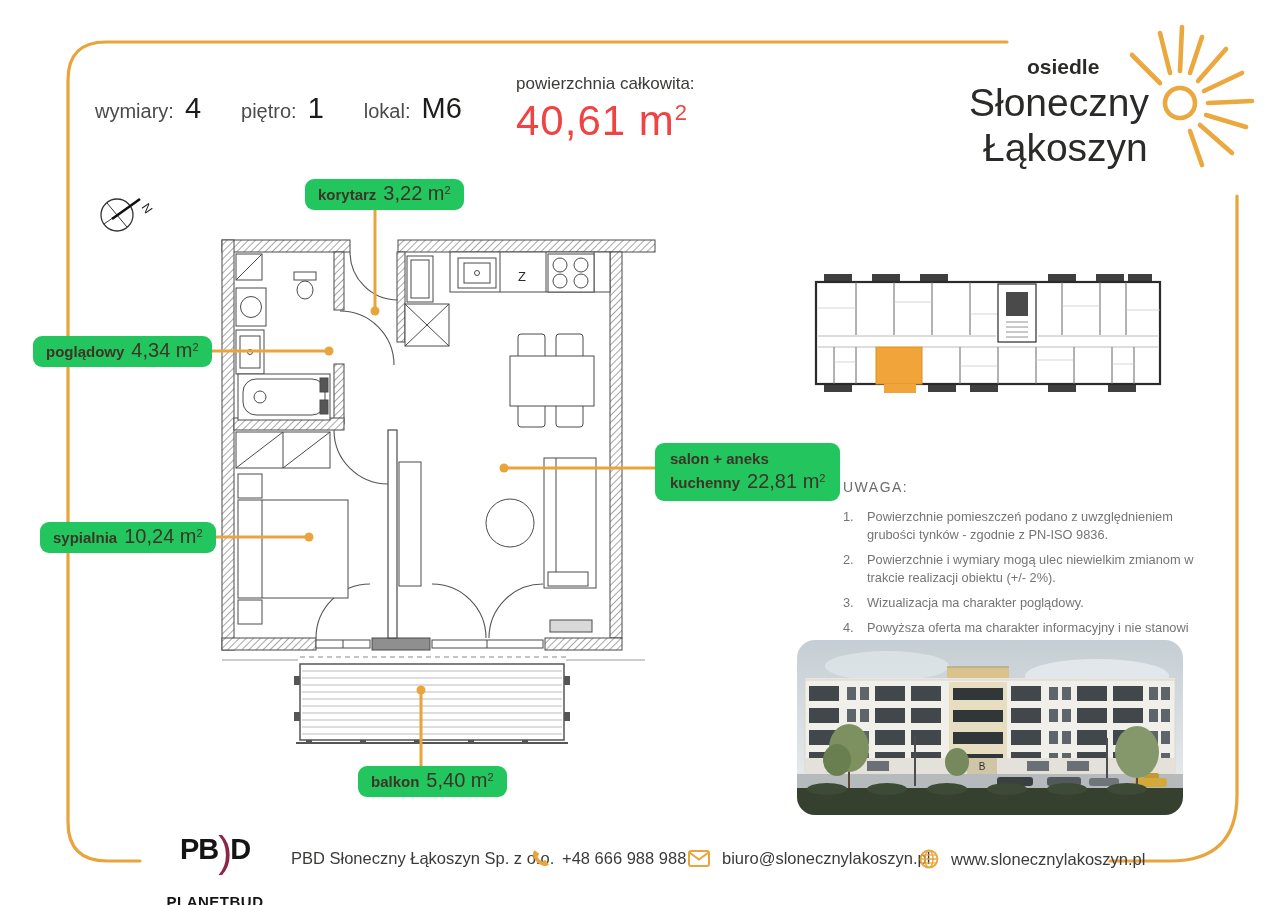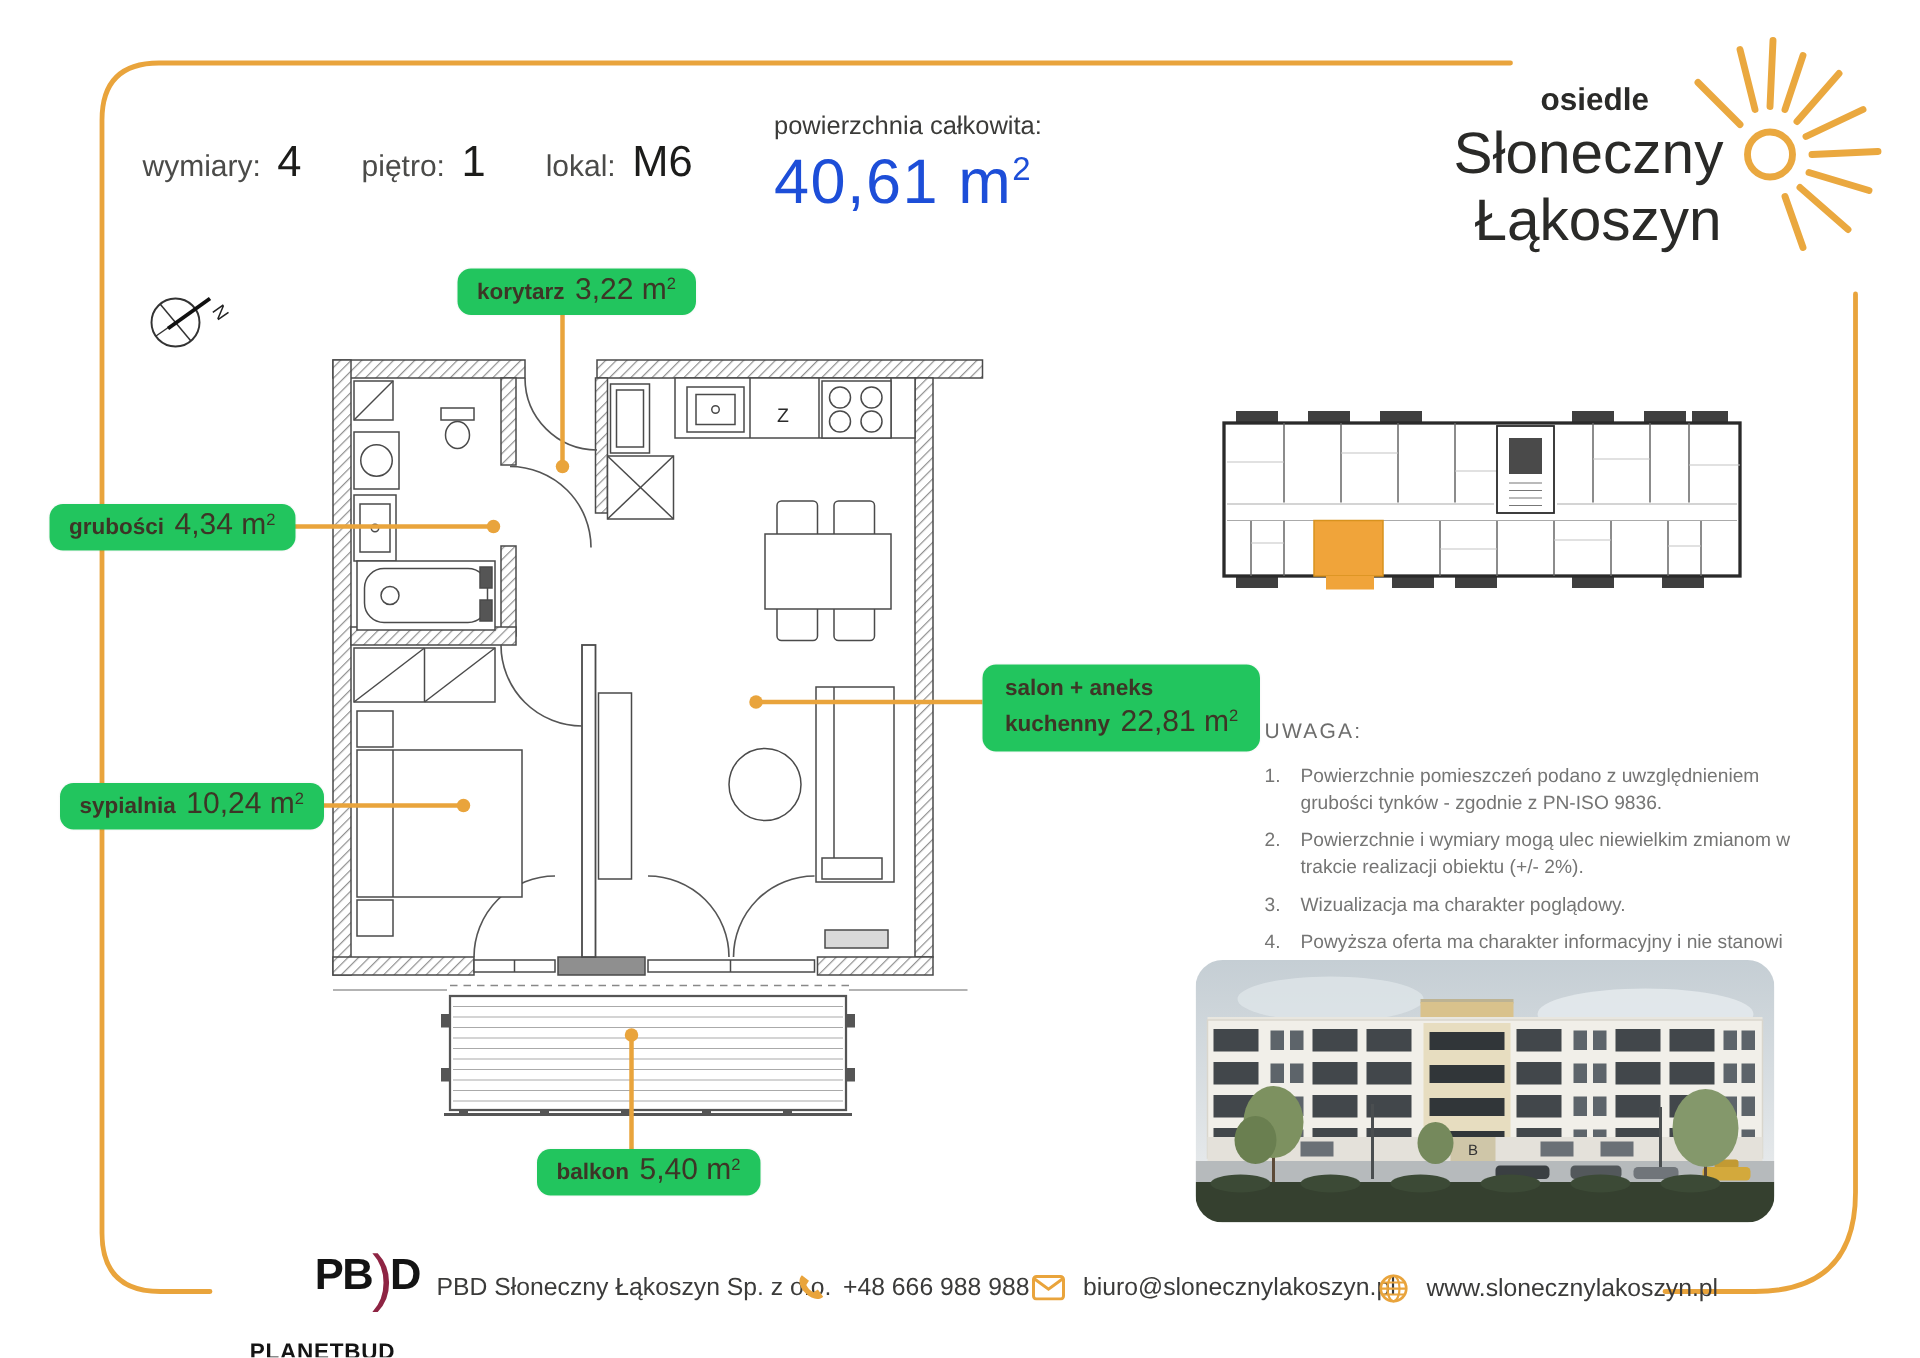--- a/index.html
+++ b/index.html
@@ -8,21 +8,21 @@
   svg{display:block;}
   .art{position:absolute;left:0;top:0;z-index:1;pointer-events:none;}
 
   
   .hdr-fields{position:absolute;left:95px;top:92px;display:flex;gap:40px;align-items:baseline;z-index:2;}
   .field{display:flex;align-items:baseline;gap:11px;}
   .field .lb{font-size:20px;color:#4b4b49;}
   .field .vl{font-size:29px;color:#1c1c1a;}
   .area{position:absolute;left:516px;top:74px;z-index:2;}
   .area .al{font-size:17px;color:#3b3b39;}
-  .area .av{font-size:42px;color:#1d4ed8;margin-top:3px;letter-spacing:1px;}
+  .area .av{font-size:42px;color:#ef4444;margin-top:3px;letter-spacing:1px;}
   .area .av sup{font-size:22px;}
 
   
   .brand{position:absolute;left:960px;top:55px;z-index:2;color:#2a2a28;}
   .brand .b0{font-size:21px;font-weight:bold;margin-left:67px;}
   .brand .b1{font-size:39px;font-weight:500;margin-left:9px;margin-top:2px;}
   .brand .b2{font-size:39px;font-weight:500;margin-left:23px;margin-top:1px;}
 
   
   .tag{position:absolute;z-index:3;background:#22c55e;border-radius:9px;padding:3px 13px 5px;
@@ -38,21 +38,21 @@
   .uwaga .ut{font-size:14px;letter-spacing:1.5px;color:#6d6d6c;margin-bottom:13px;}
   .note{display:flex;margin-bottom:7px;color:#757574;font-size:12.8px;line-height:1.4;}
   .note .nn{width:24px;flex:none;}
   .note .nt{width:345px;}
 
   .render{position:absolute;left:797px;top:640px;width:386px;height:175px;border-radius:18px;
           overflow:hidden;z-index:2;}
 
   
   .flogo{position:absolute;left:150px;top:831px;width:130px;text-align:center;z-index:2;color:#141414;}
-  .flogo .l1{font-size:29px;font-weight:bold;letter-spacing:-1px;line-height:1;text-align:right;}
+  .flogo .l1{font-size:29px;font-weight:bold;letter-spacing:-1px;line-height:1;}
   .flogo .l1 .paren{color:#8E2443;font-size:42px;font-weight:300;vertical-align:-7px;letter-spacing:-2px;}
   .flogo .l2{font-size:15px;font-weight:bold;letter-spacing:0.5px;margin-top:20px;}
   .fitem{position:absolute;top:849px;display:flex;align-items:center;gap:12px;z-index:2;
          font-size:16.5px;color:#3b3b3a;}
   .f-company{left:291px;}
   .f-phone{left:531px;}
   .f-email{left:688px;}
   .f-web{left:919px;}
 </style>
 </head>
@@ -348,21 +348,21 @@
   <div class="brand">
     <div class="b0">osiedle</div>
     <div class="b1">Słoneczny</div>
     <div class="b2">Łąkoszyn</div>
   </div>
 
   <div class="tag" style="left:305px;top:179px;">
     <span class="tn">korytarz</span><span class="tv">3,22 m</span><sup class="ts">2</sup>
   </div>
   <div class="tag" style="left:33px;top:336px;">
-    <span class="tn">grubości</span><span class="tv">4,34 m</span><sup class="ts">2</sup>
+    <span class="tn">poglądowy</span><span class="tv">4,34 m</span><sup class="ts">2</sup>
   </div>
   <div class="tag" style="left:40px;top:522px;">
     <span class="tn">sypialnia</span><span class="tv">10,24 m</span><sup class="ts">2</sup>
   </div>
   <div class="tag tag-2line" style="left:655px;top:443px;">
     <div><span class="tn">salon + aneks</span></div>
     <div><span class="tn">kuchenny</span><span class="tv">22,81 m</span><sup class="ts">2</sup></div>
   </div>
   <div class="tag" style="left:358px;top:766px;">
     <span class="tn">balkon</span><span class="tv">5,40 m</span><sup class="ts">2</sup>

